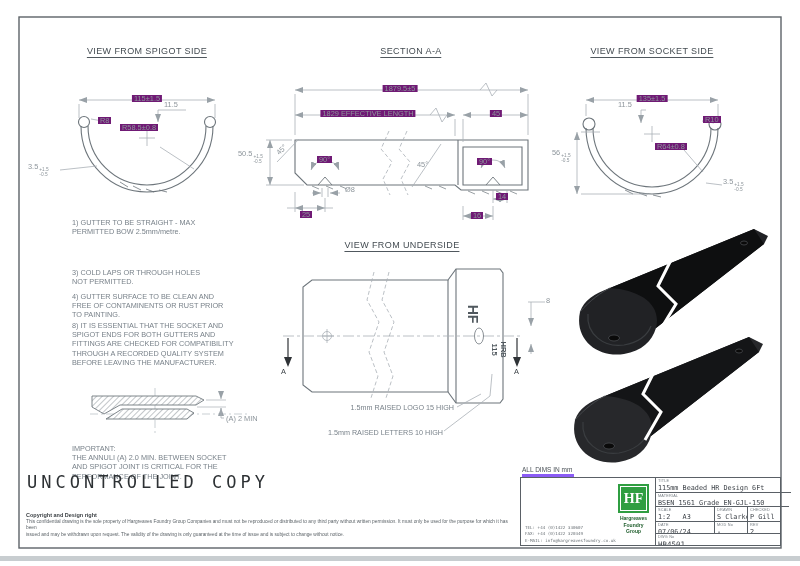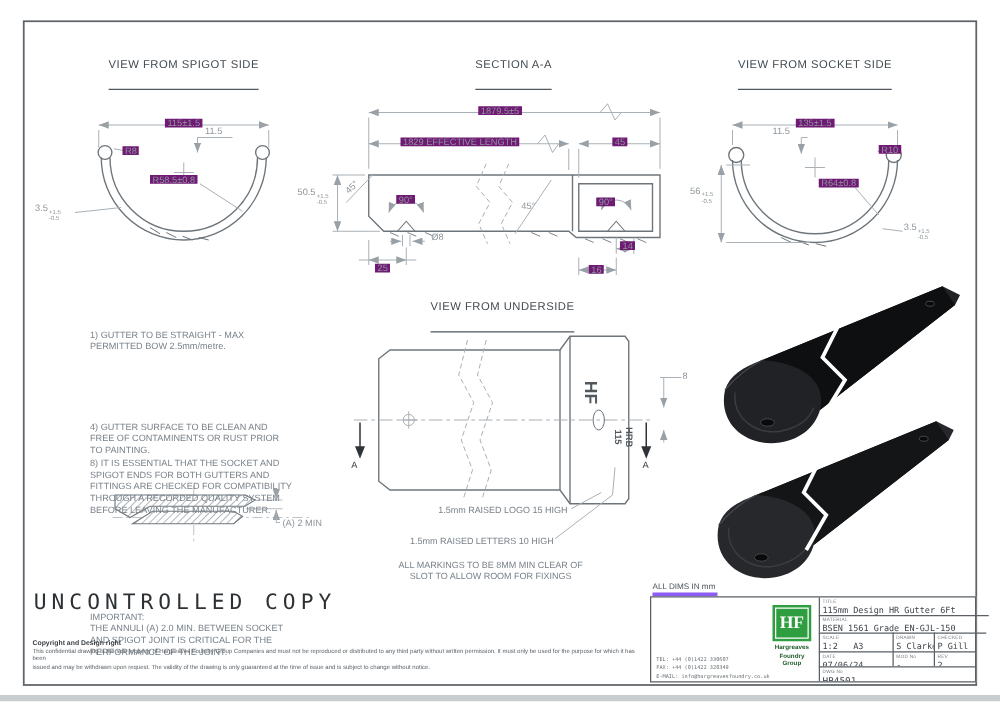--- a/index.html
+++ b/index.html
@@ -1,28 +1,28 @@
 <!DOCTYPE html>
 <html><head>
 <meta charset="utf-8">
 <style>
   html,body{margin:0;padding:0;background:#ffffff;}
   .sheet{position:relative;width:800px;height:566px;background:#fff;overflow:hidden;
          font-family:"Liberation Sans",sans-serif;}
   .lw{position:absolute;left:0;top:0;}
   .vtitle{position:absolute;font-size:9px;letter-spacing:.4px;color:#434b51;
-          border-bottom:1px solid #50585e;padding-bottom:15px;white-space:nowrap;
+          border-bottom:1px solid #50585e;padding-bottom:1px;white-space:nowrap;
           transform:translateX(-50%);}
   .dim{position:absolute;font-size:7.4px;color:#8d959b;white-space:nowrap;line-height:1;}
   .bgw{background:#701a75;padding:0 2px;}
   .ctr{transform:translateX(-50%);}
   .r45{transform:rotate(-45deg);}
   .tol{display:inline-flex;flex-direction:column;font-size:4.8px;line-height:1.05;
        margin-left:1px;vertical-align:-2px;}
-  .note{position:absolute;font-size:7.3px;color:#79828a;line-height:1.26;white-space:pre-line;margin-top:45px;}
+  .note{position:absolute;font-size:7.3px;color:#79828a;line-height:1.26;white-space:pre-line;}
   .cast{position:absolute;color:#50585e;font-weight:bold;white-space:pre-line;text-align:center;}
   .callout{position:absolute;font-size:7.2px;color:#79828a;white-space:pre-line;}
   .stamp{position:absolute;font-family:"DejaVu Sans Mono",monospace;font-size:17px;
          letter-spacing:4px;color:#2d3134;white-space:nowrap;}
   .cpr-h{position:absolute;font-size:5.5px;font-weight:bold;color:#3a3f43;}
   .cpr-b{position:absolute;font-size:4.8px;color:#5d6469;line-height:1.35;white-space:pre-line;}
   .alldims{position:absolute;font-size:6.5px;font-family:Liberation Sans, sans-serif;
            color:#4a5157;border-bottom:5px solid #8b5cf6;padding:0 2px 1px 0;}
   .tb-box{position:absolute;border:1px solid #5a6066;box-sizing:border-box;background:#fff;}
   .tbc{position:absolute;box-sizing:border-box;border-left:1px solid #5a6066;
@@ -196,21 +196,21 @@
   </svg>
 
   <span class="vtitle" style="left:147px;top:46px">VIEW FROM SPIGOT SIDE</span>
   <span class="vtitle" style="left:411px;top:46px">SECTION A-A</span>
   <span class="vtitle" style="left:652px;top:46px">VIEW FROM SOCKET SIDE</span>
   <span class="vtitle" style="left:402px;top:240px">VIEW FROM UNDERSIDE</span>
 
   <span class="dim ctr bgw" style="left:147px;top:95px">115±1.5</span>
   <span class="dim" style="left:164px;top:101px">11.5</span>
   <span class="dim bgw" style="left:98px;top:117px">R8</span>
-  <span class="dim bgw" style="left:120px;top:140px">R58.5±0.8</span>
+  <span class="dim bgw" style="left:120px;top:124px">R58.5±0.8</span>
   <span class="dim" style="left:28px;top:163px"><span>3.5</span><span class="tol">
         <span>+1.5</span>
         <span>-0.5</span>
       </span></span>
 
   <span class="dim ctr bgw" style="left:400px;top:85px">1879.5±5</span>
   <span class="dim ctr bgw" style="left:368px;top:110px">1829 EFFECTIVE LENGTH</span>
   <span class="dim ctr bgw" style="left:496px;top:110px">45</span>
   <span class="dim" style="left:238px;top:150px"><span>50.5</span><span class="tol">
         <span>+1.5</span>
@@ -239,25 +239,25 @@
       </span></span>
 
   <span class="cast" style="left:464px;top:306px;font-size:14px;transform:rotate(90deg)">HF</span>
   <div class="cast" style="left:481px;top:341px;width:34px;font-size:7.5px;line-height:1.15;transform:rotate(90deg)">HRB
 115</div>
   <span class="dim" style="left:546px;top:297px">8</span>
   <span class="dim" style="left:281px;top:368px;color:#3c4247">A</span>
   <span class="dim" style="left:514px;top:368px;color:#3c4247">A</span>
   <span class="callout" style="left:316px;top:403px;width:138px;text-align:right">1.5mm RAISED LOGO 15 HIGH</span>
   <span class="callout" style="left:305px;top:428px;width:138px;text-align:right">1.5mm RAISED LETTERS 10 HIGH</span>
-  <span class="callout" style="left:300px;top:447px;width:185px;text-align:center">ALL MARKINGS TO BE 8MM MIN CLEAR OF
-SLOT TO ALLOW ROOM FOR FIXINGS</span>
 
   <span class="note" style="left:72px;top:218px">1) GUTTER TO BE STRAIGHT - MAX
 PERMITTED BOW 2.5mm/metre.</span>
+  <span class="note" style="left:72px;top:268px">3) COLD LAPS OR THROUGH HOLES
+NOT PERMITTED.</span>
   <span class="note" style="left:72px;top:292px">4) GUTTER SURFACE TO BE CLEAN AND
 FREE OF CONTAMINENTS OR RUST PRIOR
 TO PAINTING.</span>
   <span class="note" style="left:72px;top:321px">8) IT IS ESSENTIAL THAT THE SOCKET AND
 SPIGOT ENDS FOR BOTH GUTTERS AND
 FITTINGS ARE CHECKED FOR COMPATIBILITY
 THROUGH A RECORDED QUALITY SYSTEM
 BEFORE LEAVING THE MANUFACTURER.</span>
 
   <span class="dim" style="left:226px;top:415px">(A) 2 MIN</span>
@@ -278,21 +278,21 @@
 E-MAIL: info@hargreavesfoundry.co.uk</span>
     <div class="hf-logo" style="left:97px;top:6px">
       <div class="hf-inner">HF</div>
     </div>
     <span class="hf-company" style="left:91px;top:37px;width:43px">Hargreaves
 Foundry
 Group</span>
 
     <div class="tbc nt" style="left:134px;top:0;width:125px;height:14px">
       <span class="tb-label">TITLE</span>
-      <span class="tb-val">115mm Design HR Gutter 6Ft</span>
+      <span class="tb-val">115mm Beaded HR Design 6Ft</span>
     </div>
     <div class="tbc" style="left:134px;top:14px;width:136px;height:14px">
       <span class="tb-label">MATERIAL</span>
       <span class="tb-val">BSEN 1561 Grade EN-GJL-150</span>
     </div>
     <div class="tbc" style="left:134px;top:28px;width:59px;height:15px">
       <span class="tb-label">SCALE</span>
       <span class="tb-val">1:2   A3</span>
     </div>
     <div class="tbc" style="left:193px;top:28px;width:33px;height:15px">

